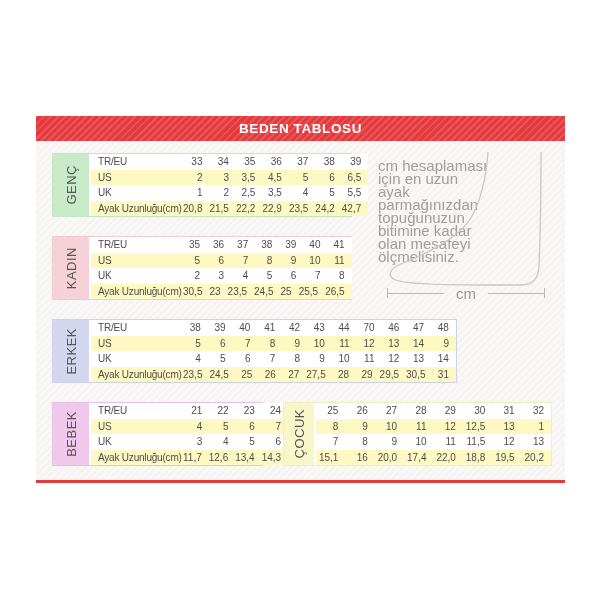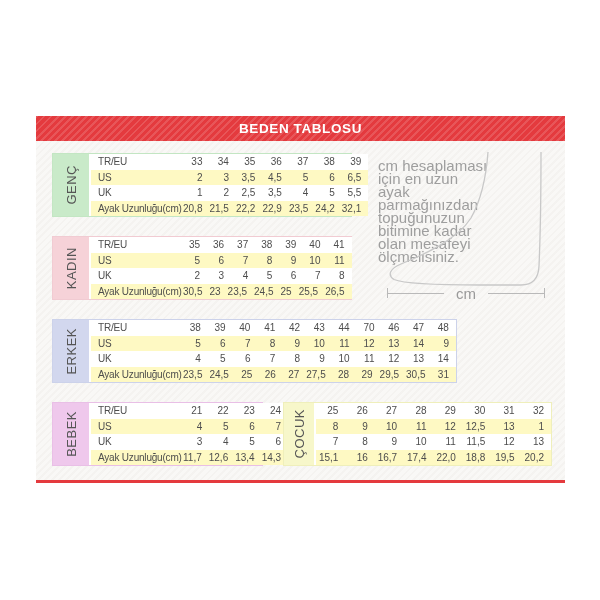--- a/index.html
+++ b/index.html
@@ -122,21 +122,21 @@
               <div class="cell">5,5</div>
             </div>
             <div class="tbl-row alt">
               <div class="row-label">Ayak Uzunluğu(cm)</div>
               <div class="cell">20,8</div>
               <div class="cell">21,5</div>
               <div class="cell">22,2</div>
               <div class="cell">22,9</div>
               <div class="cell">23,5</div>
               <div class="cell">24,2</div>
-              <div class="cell">32,1</div>
+              <div class="cell">42,7</div>
             </div>
           </div>
       </div>
 
       <div class="tbl" id="tbl-kadin" style="border-color: rgb(241, 203, 210);">
         <div class="tbl-label" style="background: rgb(246, 210, 216);">
             <span>KADIN</span>
           </div>
         <div class="tbl-rows">
             <div class="tbl-row">
@@ -313,21 +313,21 @@
               <div class="cell">9</div>
               <div class="cell">10</div>
               <div class="cell">11</div>
               <div class="cell">11,5</div>
               <div class="cell">12</div>
               <div class="cell">13</div>
             </div>
             <div class="tbl-row alt">
               <div class="cell">15,1</div>
               <div class="cell">16</div>
-              <div class="cell">16,7</div>
+              <div class="cell">20,0</div>
               <div class="cell">17,4</div>
               <div class="cell">22,0</div>
               <div class="cell">18,8</div>
               <div class="cell">19,5</div>
               <div class="cell">20,2</div>
             </div>
           </div>
       </div>
 
       <div class="note">cm hesaplaması için en uzun ayak parmağınızdan topuğunuzun bitimine kadar olan mesafeyi ölçmelisiniz.</div>

